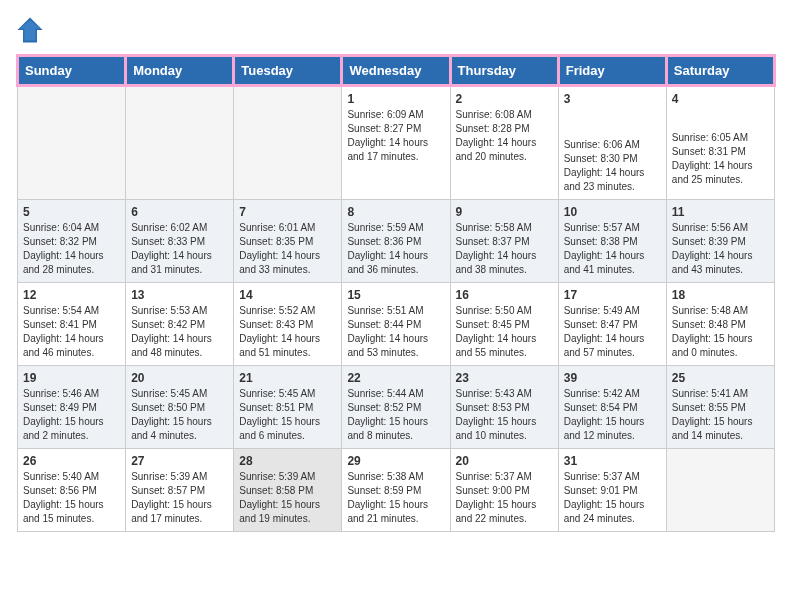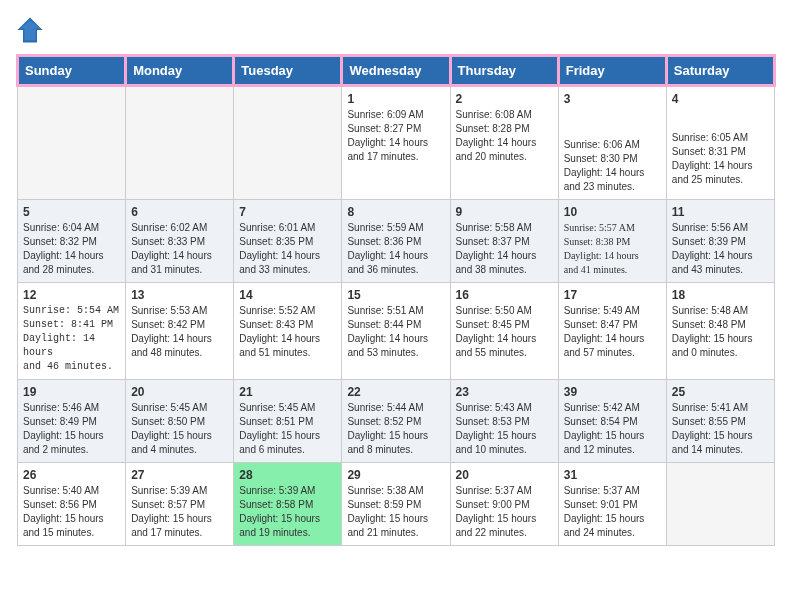--- a/index.html
+++ b/index.html
@@ -193,37 +193,37 @@
         </td>
         <td style="background: rgb(238, 242, 247);">
           <span class="day-num">9</span>
           <div class="cell-text" style="white-space: pre-line;">Sunrise: 5:58 AM
 Sunset: 8:37 PM
 Daylight: 14 hours
 and 38 minutes.</div>
         </td>
         <td style="background: rgb(238, 242, 247);">
           <span class="day-num">10</span>
-          <div class="cell-text" style="white-space: pre-line; font-family: Liberation Serif, serif;">Sunrise: 5:57 AM
+          <div class="cell-text" style="white-space: pre-line;">Sunrise: 5:57 AM
 Sunset: 8:38 PM
 Daylight: 14 hours
 and 41 minutes.</div>
         </td>
         <td style="background: rgb(238, 242, 247);">
           <span class="day-num">11</span>
           <div class="cell-text" style="white-space: pre-line;">Sunrise: 5:56 AM
 Sunset: 8:39 PM
 Daylight: 14 hours
 and 43 minutes.</div>
         </td>
       </tr>
       <tr>
         <td style="background: rgb(255, 255, 255);">
           <span class="day-num">12</span>
-          <div class="cell-text" style="white-space: pre-line; font-family: Liberation Mono, monospace;">Sunrise: 5:54 AM
+          <div class="cell-text" style="white-space: pre-line;">Sunrise: 5:54 AM
 Sunset: 8:41 PM
 Daylight: 14 hours
 and 46 minutes.</div>
         </td>
         <td style="background: rgb(255, 255, 255);">
           <span class="day-num">13</span>
           <div class="cell-text" style="white-space: pre-line;">Sunrise: 5:53 AM
 Sunset: 8:42 PM
 Daylight: 14 hours
 and 48 minutes.</div>
@@ -323,21 +323,21 @@
 Daylight: 15 hours
 and 15 minutes.</div>
         </td>
         <td style="background: rgb(255, 255, 255);">
           <span class="day-num">27</span>
           <div class="cell-text" style="white-space: pre-line;">Sunrise: 5:39 AM
 Sunset: 8:57 PM
 Daylight: 15 hours
 and 17 minutes.</div>
         </td>
-        <td style="background: #86efac;">
+        <td style="background: #e5e5e5;">
           <span class="day-num">28</span>
           <div class="cell-text" style="white-space: pre-line;">Sunrise: 5:39 AM
 Sunset: 8:58 PM
 Daylight: 15 hours
 and 19 minutes.</div>
         </td>
         <td style="background: rgb(255, 255, 255);">
           <span class="day-num">29</span>
           <div class="cell-text" style="white-space: pre-line;">Sunrise: 5:38 AM
 Sunset: 8:59 PM

